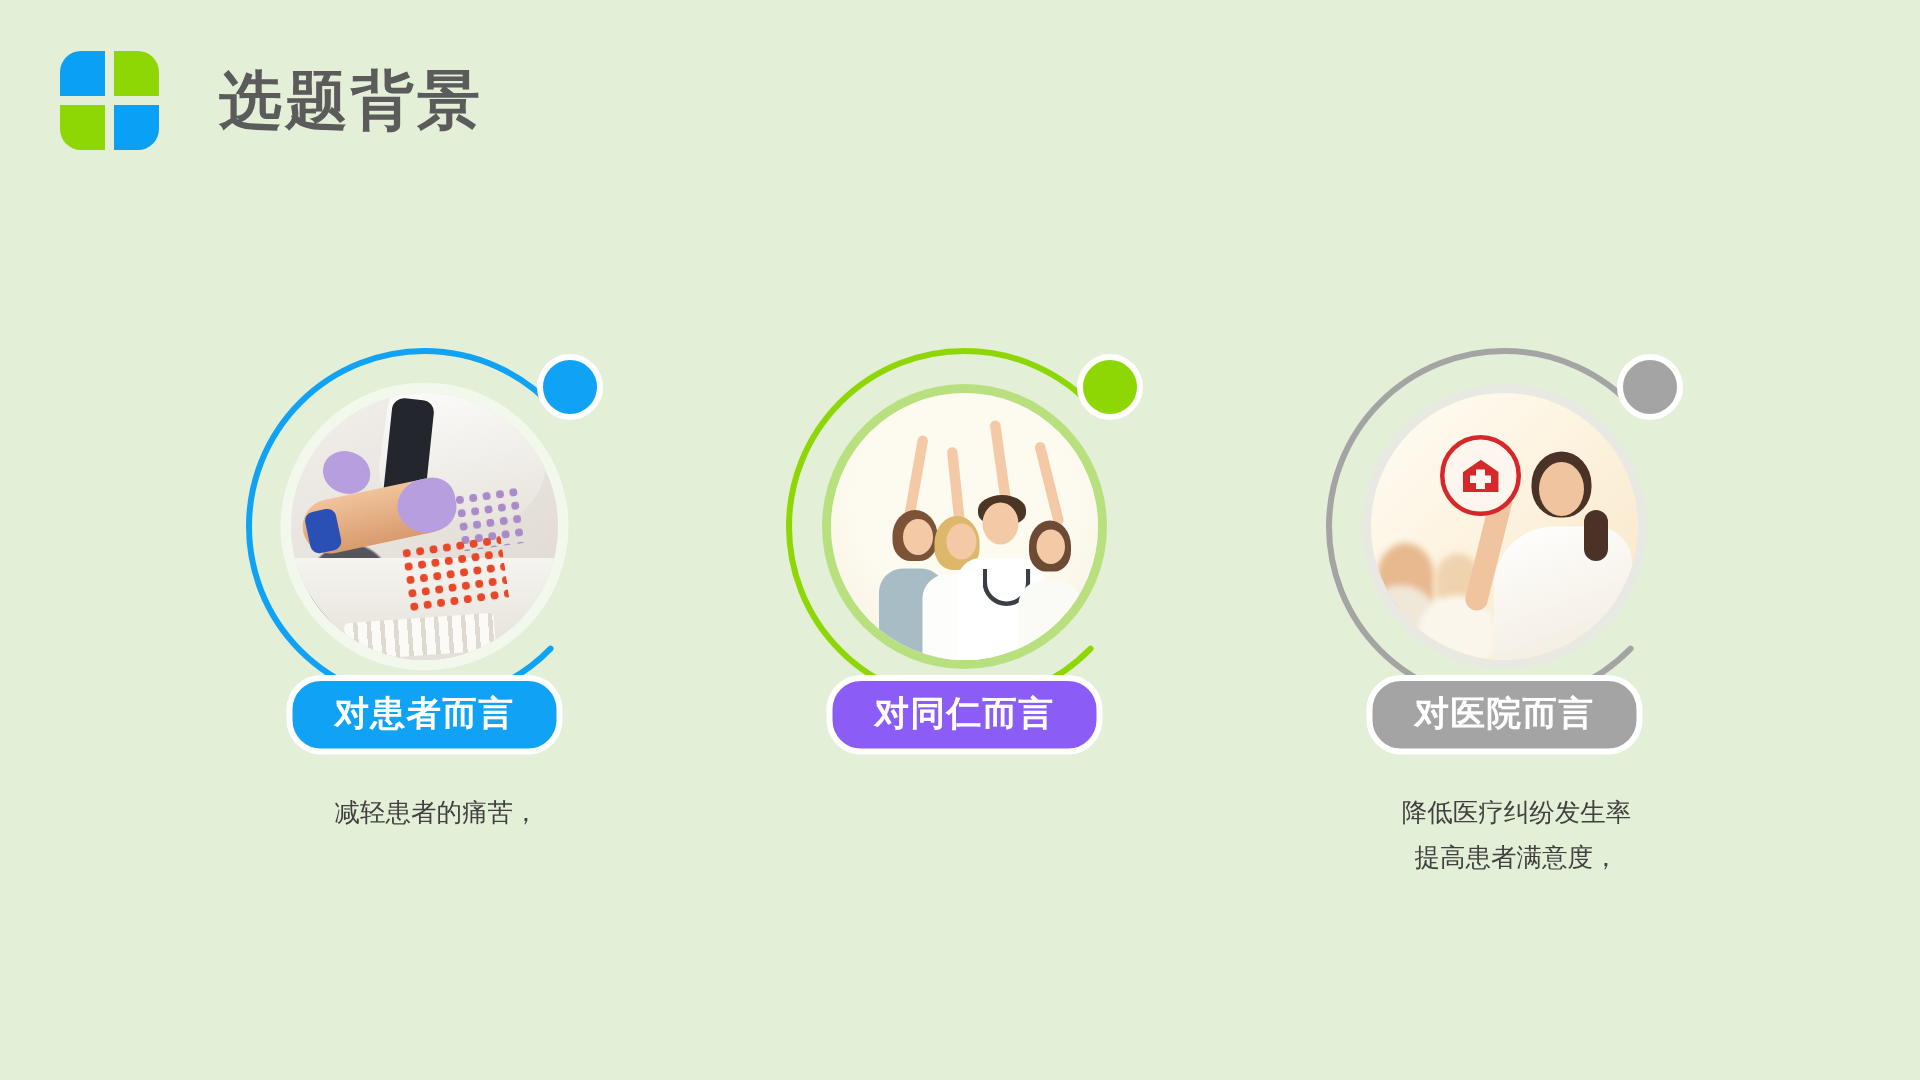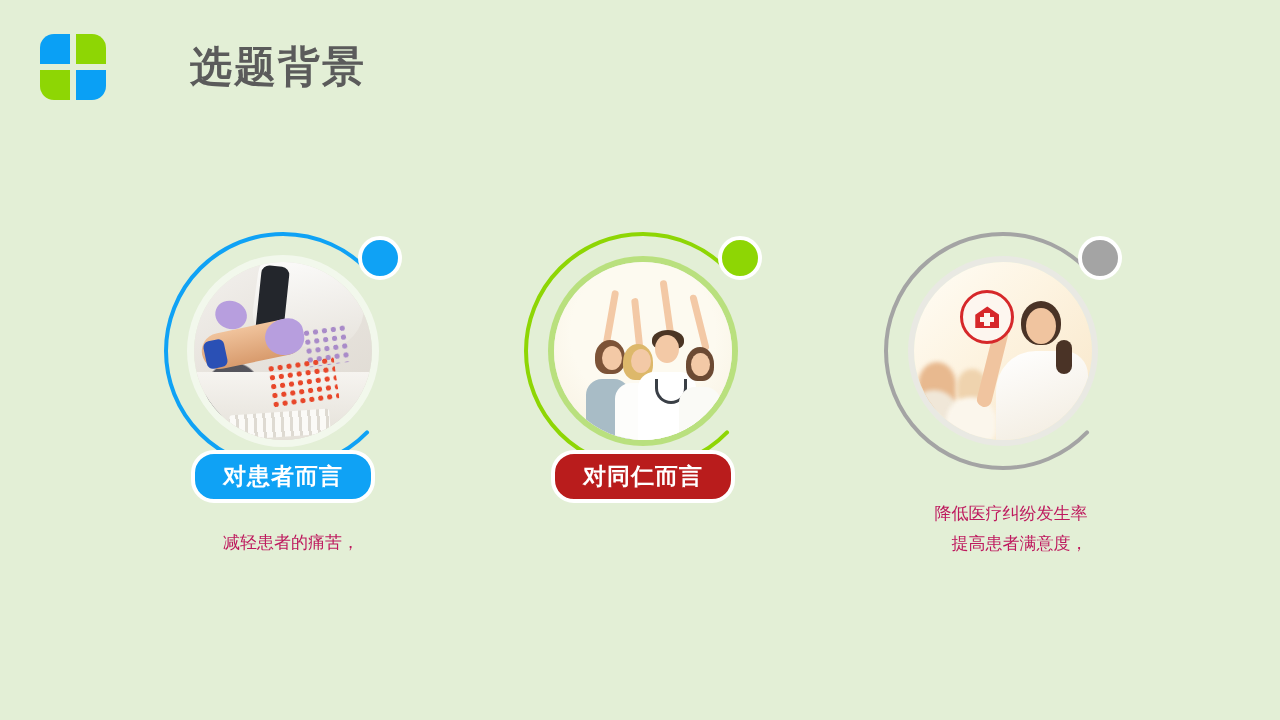--- a/index.html
+++ b/index.html
@@ -22,21 +22,20 @@
   }
 
   
   #header {
     position: absolute;
     left: 40px;
     top: 34px;
     display: flex;
     align-items: center;
     height: 66px;
-    gap: 44px;
   }
   #logo {
     position: relative;
     width: 66px;
     height: 66px;
     flex: 0 0 auto;
   }
   #logo .petal {
     position: absolute;
     width: 30px;
@@ -141,22 +140,22 @@
     color: #ffffff;
     font-size: 23px;
     font-weight: bold;
     letter-spacing: 1px;
     line-height: 1;
   }
 
   
   .caption {
     margin-top: 24px;
-    text-align: right;
-    color: #be185d;
+    text-align: center;
+    color: #404040;
     font-size: 17px;
     line-height: 30px;
     white-space: nowrap;
     margin-left: 16px;
   }
 
   
   .ph1 { background:
       radial-gradient(circle at 22% 72%, rgba(60,60,70,0.85) 0 14%, rgba(0,0,0,0) 15%),
       linear-gradient(150deg, #f3f1ee 0%, #e8e4de 40%, #ddd8d0 100%);
@@ -313,21 +312,21 @@
             <div class="steth" style="left:57%; top:66%;"></div>
 
             <div class="armup" style="left:80%; top:18%; height:32%; transform:rotate(-14deg);"></div>
             <div class="hair" style="left:74%; top:48%; width:28px; height:34px; background:#6c4a33;"></div>
             <div class="head" style="left:77%; top:51%; width:19px; height:23px;"></div>
             <div class="body" style="left:70%; top:70%; width:42px; height:30%; background:#fafaf6;"></div>
           </div>
         </div>
         <div class="knob" style="background:#8ed604"></div>
       </div>
-      <div class="pill" style="background:#b91c1c">
+      <div class="pill" style="background:#8b5cf6">
         <span class="pill-label">对同仁而言</span>
       </div>
     </div>
 
     <div class="column c3">
       <div class="ring-wrap">
         <div class="ring">
           <svg width="246" height="246" viewBox="0 0 246 246">
             <circle cx="123" cy="123" r="117" fill="none" stroke="#a4a4a4" stroke-width="4" stroke-linecap="round" stroke-dasharray="560 175" stroke-dashoffset="-90"></circle>
           </svg>
@@ -348,20 +347,23 @@
             <div class="badge" style="left:26%; top:16%;">
               <div class="house">
                   <div class="cross-v"></div>
                   <div class="cross-h"></div>
                 </div>
             </div>
           </div>
         </div>
         <div class="knob" style="background:#a4a4a4"></div>
       </div>
+      <div class="pill" style="background:#a4a4a4">
+        <span class="pill-label">对医院而言</span>
+      </div>
       <div class="caption">
         <div>降低医疗纠纷发生率</div>
         <div>提高患者满意度，</div>
       </div>
     </div>
 
   </div>
 </div>
 
 </body></html>

